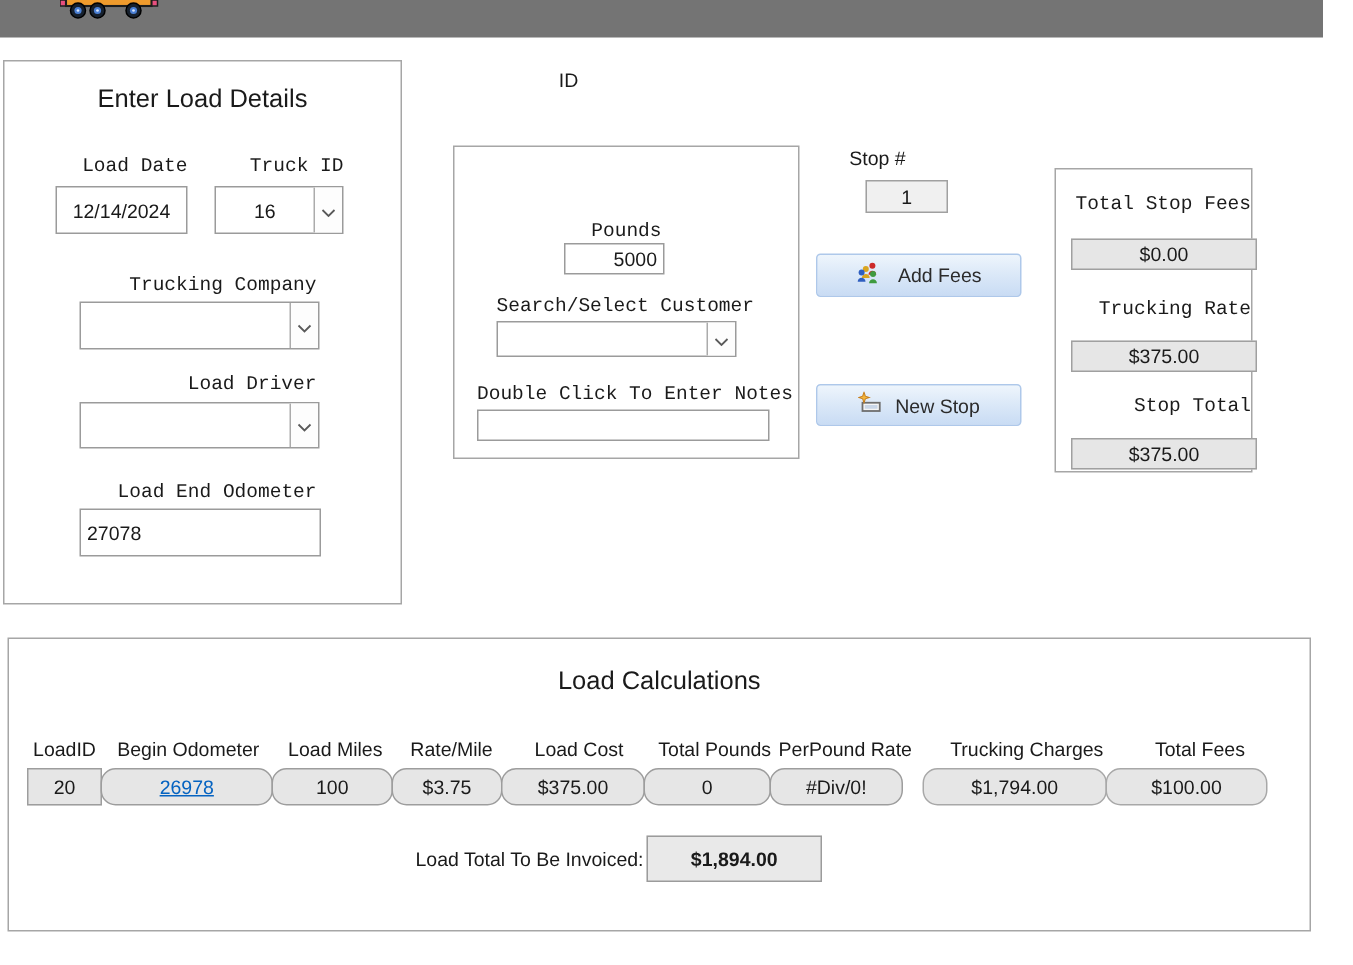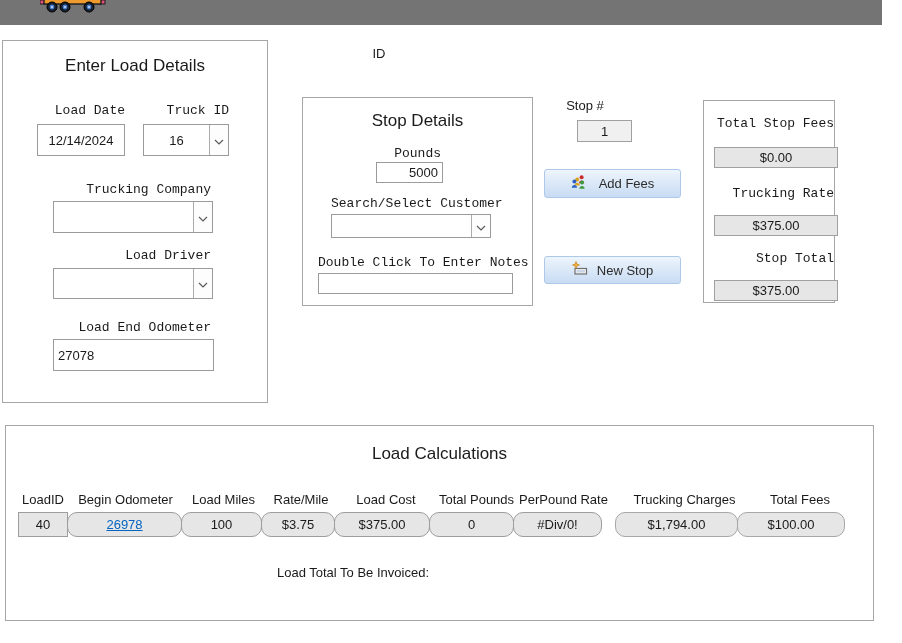--- a/index.html
+++ b/index.html
@@ -114,21 +114,20 @@
               <polyline points="1,1 5,5 9,1" fill="none" stroke="#5a5a5a" stroke-width="1.2"></polyline>
             </svg></span>
       </button>
     </div>
 
     <div class="lbl r" style="left:50px; top:279px; width:158px;">Load End Odometer</div>
     <input class="tb" style="left: 50px; top: 298px; width: 161px; height: 32px;" value="27078">
   </div>
 
   <div class="panel" style="left:302px; top:97px; width:231px; height:209px;">
-    <div class="panel-title" style="top:13px;">Stop Details</div>
 
     <div class="lbl r" style="left:73px; top:48px; width:65px;">Pounds</div>
     <input class="tb" style="left: 73px; top: 64px; width: 67px; height: 21px; text-align: right;" value="5000">
 
     <div class="lbl r" style="left:28px; top:98px; width:160px;">Search/Select Customer</div>
     <div class="combo" style="left:28px; top:116px; width:160px; height:24px;">
       <input value="" style="">
       <button class="combo-btn">
         <span><svg width="10" height="6" viewBox="0 0 10 6">
               <polyline points="1,1 5,5 9,1" fill="none" stroke="#5a5a5a" stroke-width="1.2"></polyline>
@@ -163,21 +162,21 @@
     <span>
       <svg width="16" height="16" viewBox="0 0 16 16">
         <rect x="3" y="7.5" width="11.5" height="5.5" fill="#f5f5f5" stroke="#6e6e6e" stroke-width="1.2"></rect>
         <rect x="4.5" y="9" width="8.5" height="2.5" fill="#c9d6e8"></rect>
         <path d="M4,0.5 L4.9,3.1 L7.5,4 L4.9,4.9 L4,7.5 L3.1,4.9 L0.5,4 L3.1,3.1 z" fill="#f4b63c" stroke="#c77f1d" stroke-width="0.7"></path>
       </svg>
     </span>
     <span>New Stop</span>
   </button>
 
-  <div class="panel" style="left:703px; top:100px; width:132px; height:203px;">
+  <div class="panel" style="left:703px; top:112px; width:132px; height:203px;">
     <div class="lbl r" style="left:10px; top:15px; width:120px;">Total Stop Fees</div>
     <div class="graybox" style="left:10px; top:46px; width:124px; height:21px;">$0.00</div>
 
     <div class="lbl r" style="left:10px; top:85px; width:120px;">Trucking Rate</div>
     <div class="graybox" style="left:10px; top:114px; width:124px; height:21px;">$375.00</div>
 
     <div class="lbl r" style="left:10px; top:150px; width:120px;">Stop Total</div>
     <div class="graybox" style="left:10px; top:179px; width:124px; height:21px;">$375.00</div>
   </div>
 
@@ -191,29 +190,30 @@
         <div class="hcell w2">Load Miles</div>
         <div class="hcell w3">Rate/Mile</div>
         <div class="hcell w4">Load Cost</div>
         <div class="hcell w5">Total Pounds</div>
         <div class="hcell w6">PerPound Rate</div>
         <div class="hcell wgap"></div>
         <div class="hcell w7">Trucking Charges</div>
         <div class="hcell w8">Total Fees</div>
       </div>
       <div class="drow">
-        <div class="dcell w0">40</div>
+        <div class="dcell w0">20</div>
         <div class="dcell w1"><a class="cell-link" href="#">26978</a></div>
         <div class="dcell w2">100</div>
         <div class="dcell w3">$3.75</div>
         <div class="dcell w4">$375.00</div>
         <div class="dcell w5">0</div>
         <div class="dcell w6">#Div/0!</div>
         <div class="dcell wgap spacer"></div>
         <div class="dcell w7" style="border-color:#a8a8a8;">$1,794.00</div>
         <div class="dcell w8" style="border-color:#a8a8a8;">$100.00</div>
       </div>
     </div>
 
     <div class="invoice-lbl">Load Total To Be Invoiced:</div>
+    <div class="invoice-box">$1,894.00</div>
   </div>
 
 </div>
 
 </body></html>

